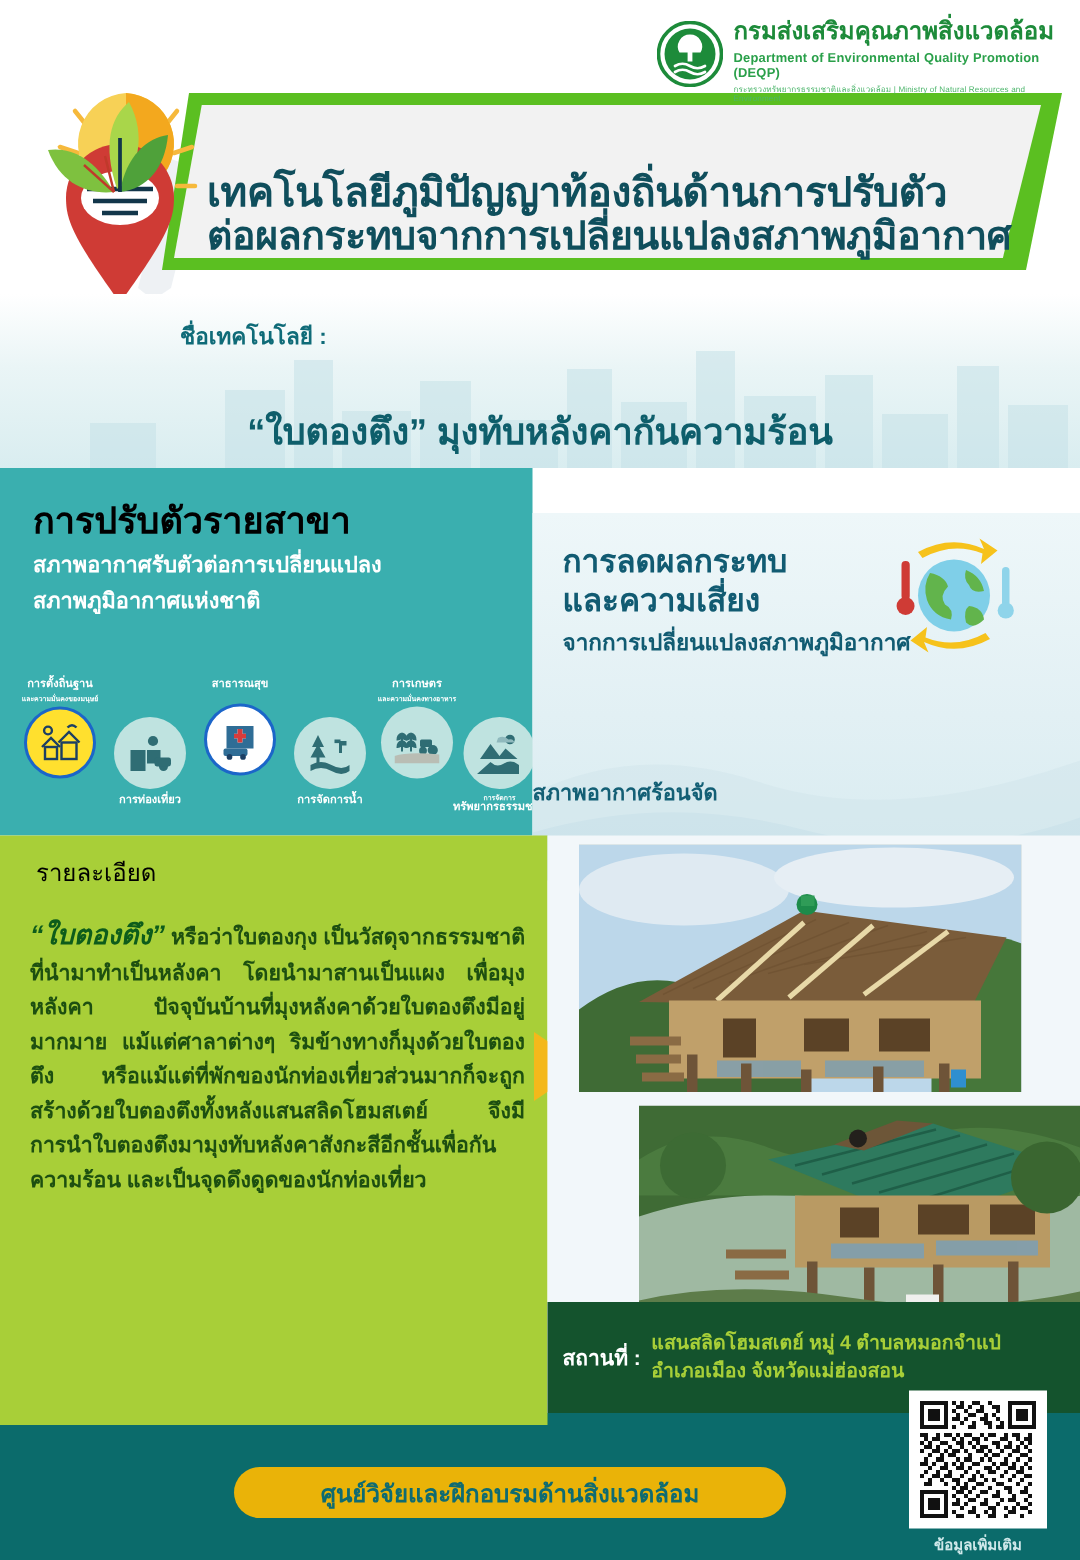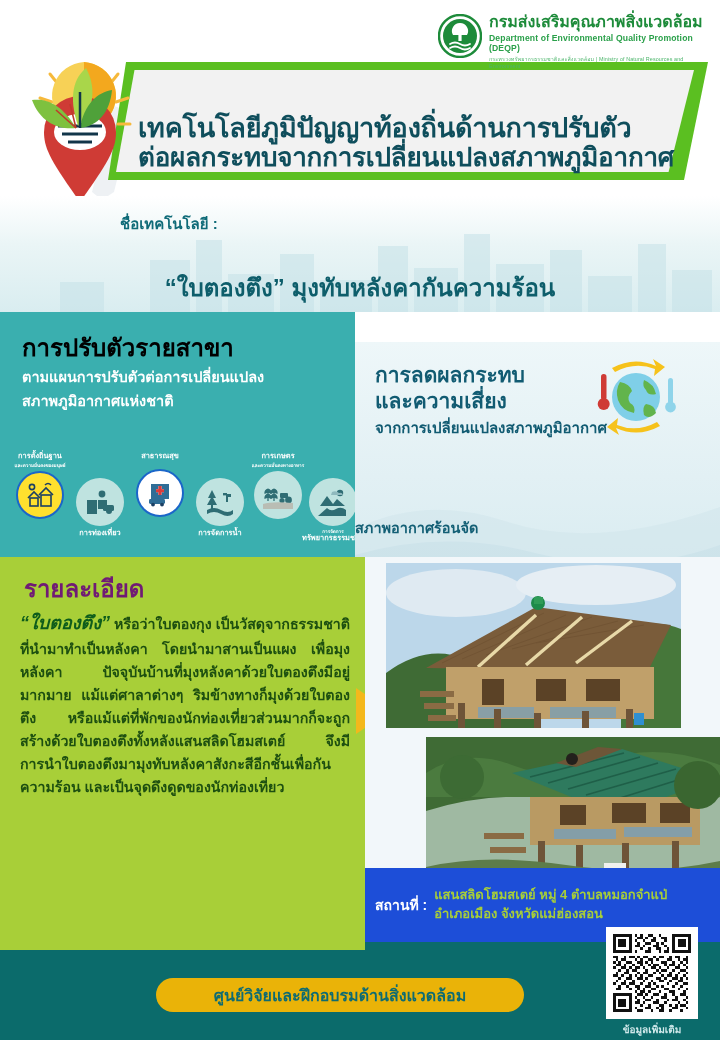--- a/index.html
+++ b/index.html
@@ -99,21 +99,21 @@
     position:absolute; left:0; bottom:48px; width:425px; text-align:left;
     font-size:14.5px; font-weight:bold; color:#135f75;
   }
 
   
   .details{
     position:absolute; left:0; top:557px; width:365px; height:385px;
     background:#a8cf38;
   }
   .details h2{
-    position:absolute; left:24px; top:12px; font-size:24px; font-weight:bold; color:#701a75;
+    position:absolute; left:24px; top:12px; font-size:16px; font-weight:normal; color:#000000;
   }
   .details .body{
     position:absolute; left:20px; top:52px; width:330px;
     font-size:14.2px; font-weight:bold; color:#1d4f10; line-height:1.62;
     text-align:justify;
   }
   .details .body .lead{
     font-size:18px; font-style:italic; color:#0d5c1b; font-weight:bold;margin-top:48px;
   }
   .arrow-right{
@@ -125,21 +125,21 @@
   
   .photo-col{ position:absolute; left:365px; top:557px; width:355px; height:385px;
               background:#f2f7fa; }
   .photo{ position:absolute; overflow:hidden; background:#cfd9d4; }
   .photo1{ left:21px; top:6px; width:295px; height:165px; }
   .photo2{ left:61px; top:180px; width:294px; height:150px; }
 
   
   .loc-bar{
     position:absolute; left:365px; top:868px; width:355px; height:74px;
-    background:#1d4ed8; display:flex; align-items:center; padding-left:10px;
+    background:#14532d; display:flex; align-items:center; padding-left:10px;
   }
   .loc-label{ font-size:14px; font-weight:bold; color:#ffffff; flex:0 0 auto; margin-right:7px;}
   .loc-value{ font-size:13px; font-weight:bold; color:#a8cf38; line-height:1.45; }
 
   
   .footer{
     position:absolute; left:0; top:942px; width:720px; height:98px; background:#0b6b6b;
   }
   .footer-strip-green{ position:absolute; left:0; top:0; width:365px; height:8px; background:#a8cf38;}
   .footer-pill{
@@ -242,21 +242,21 @@
       </g>
     </svg>
     <div class="name-label">ชื่อเทคโนโลยี :</div>
     <div class="name-value">“ใบตองตึง” มุงทับหลังคากันความร้อน</div>
   </div>
 
   <div class="panels">
 
     <div class="panel-l">
       <h2>การปรับตัวรายสาขา</h2>
-      <p>ตามแผนการปรับตัวต่อการเปลี่ยนแปลง</p>
+      <p>สภาพอากาศรับตัวต่อการเปลี่ยนแปลง</p>
       <p>สภาพภูมิอากาศแห่งชาติ</p>
 
       <div class="icon-row">
 
         <div class="icon-col" style="left:2px; top:0;">
           <div class="ic-lbl lbl-top">การตั้งถิ่นฐาน</div>
           <div class="ic-sub" style="margin-bottom:3px;">และความมั่นคงของมนุษย์</div>
           <div class="ic-circle hl-yellow">
             <svg width="30" height="28" viewBox="0 0 30 28">
               <g fill="none" stroke="#1c3f63" stroke-width="1.6">

